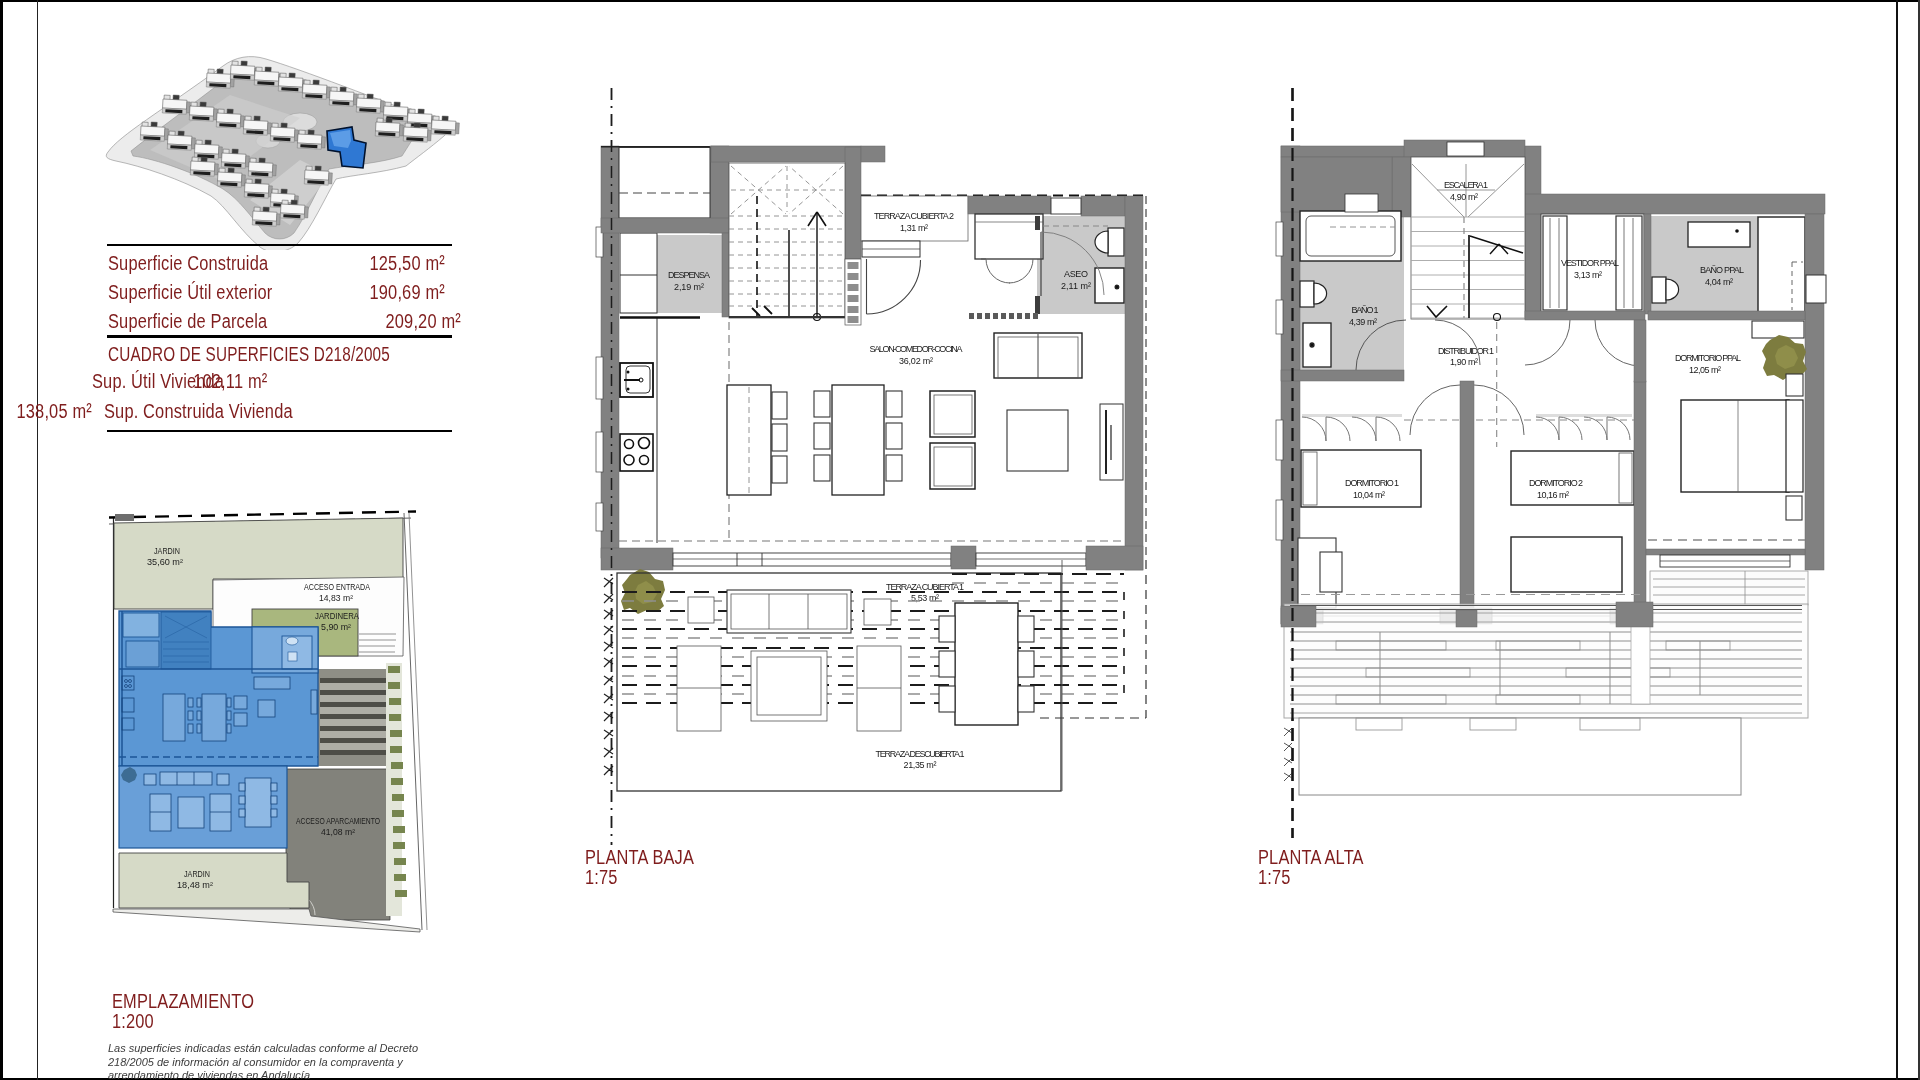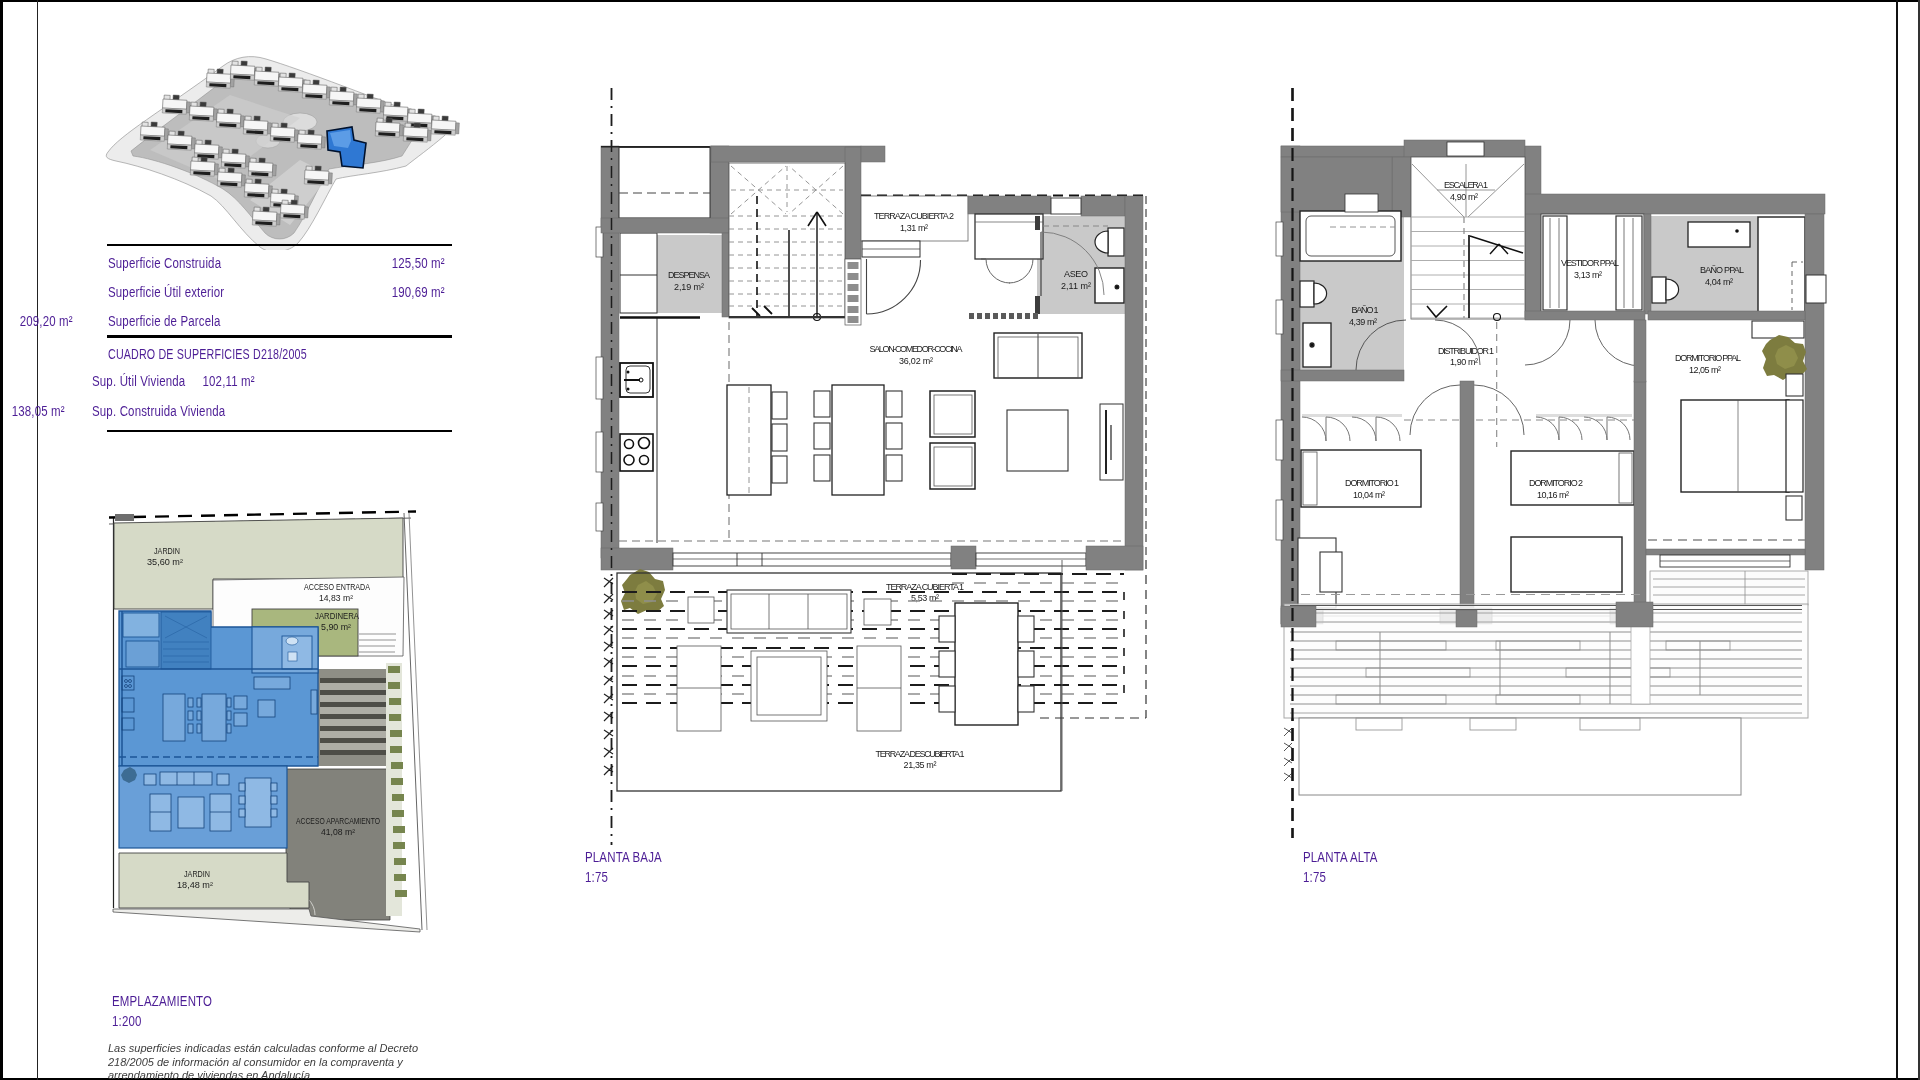--- a/index.html
+++ b/index.html
@@ -1,18 +1,18 @@
 <!DOCTYPE html>
 <html><head>
 <meta charset="utf-8">
 <style>
 html,body{margin:0;padding:0;width:1920px;height:1080px;background:#fff;overflow:hidden}
 body{font-family:"Liberation Sans",sans-serif;position:relative}
 .abs{position:absolute}
-.lbl{font-size:14px;color:#4c1d95;letter-spacing:.2px;line-height:24px;white-space:nowrap}
+.lbl{font-size:20px;color:#7f1d1d;letter-spacing:.2px;line-height:24px;white-space:nowrap}
 svg text{font-family:"Liberation Sans",sans-serif}
 .cx{display:inline-block;transform:scaleX(0.82);transform-origin:0 50%;white-space:nowrap}
 .cxr{display:inline-block;transform:scaleX(0.82);transform-origin:100% 50%;white-space:nowrap}
 </style>
 </head>
 <body>
 
 <div class="abs" style="left:0;top:0;width:1920px;height:2px;background:#000"></div>
 
 <div class="abs" style="left:0;top:1078px;width:1920px;height:2px;background:#000"></div>
@@ -27,37 +27,37 @@
 
 <div class="abs" style="left:107px;top:243.5px;width:345px;height:2px;background:#000;z-index:3"></div>
 
 <div class="abs lbl" style="left:108px;top:250.5px"><span class="cx">Superficie Construida</span></div>
 <div class="abs lbl" style="left:0;top:250.5px;width:445px;text-align:right"><span class="cxr">125,50 m²</span></div>
 
 <div class="abs lbl" style="left:108px;top:279.5px"><span class="cx">Superficie Útil exterior</span></div>
 <div class="abs lbl" style="left:0;top:279.5px;width:445px;text-align:right"><span class="cxr">190,69 m²</span></div>
 
 <div class="abs lbl" style="left:108px;top:308.5px"><span class="cx">Superficie de Parcela</span></div>
-<div class="abs lbl" style="left:8px;top:308.5px;width:445px;text-align:left"><span class="cxr">209,20 m²</span></div>
+<div class="abs lbl" style="left:16px;top:308.5px;width:445px;text-align:right"><span class="cxr">209,20 m²</span></div>
 
 <div class="abs" style="left:107px;top:335px;width:345px;height:2.5px;background:#000"></div>
 
 <div class="abs lbl" style="left:108px;top:341.5px"><span class="cx" style="transform:scaleX(0.765)">CUADRO DE SUPERFICIES D218/2005</span></div>
 
 <div class="abs lbl" style="left:92px;top:368.5px"><span class="cx">Sup. Útil Vivienda</span></div>
 <div class="abs lbl" style="left:0;top:368.5px;width:445px;text-align:center"><span class="cxr">102,11 m²</span></div>
 
-<div class="abs lbl" style="left:92px;top:398.5px"><span class="cx">Sup. Construida Vivienda</span></div>
+<div class="abs lbl" style="left:104px;top:398.5px"><span class="cx">Sup. Construida Vivienda</span></div>
 <div class="abs lbl" style="left:0;top:398.5px;width:445px;"><span class="cxr">138,05 m²</span></div>
 
 <div class="abs" style="left:107px;top:430px;width:345px;height:1.5px;background:#000"></div>
 
 <div class="abs lbl" style="left:585px;top:847px;line-height:20px"><span class="cx">PLANTA BAJA</span><br><span class="cx">1:75</span></div>
 
-<div class="abs lbl" style="left:1303px;top:847px;line-height:20px"><span class="cx">PLANTA ALTA</span><br><span class="cx">1:75</span></div>
+<div class="abs lbl" style="left:1258px;top:847px;line-height:20px"><span class="cx">PLANTA ALTA</span><br><span class="cx">1:75</span></div>
 
 <div class="abs lbl" style="left:112px;top:991px;line-height:20px"><span class="cx">EMPLAZAMIENTO</span><br><span class="cx">1:200</span></div>
 
 <div class="abs" style="left:108px;top:1042px;width:340px;font-size:11px;font-style:italic;color:#3c3c3c;line-height:13.6px">Las superficies indicadas están calculadas conforme al Decreto 218/2005 de información al consumidor en la compraventa y arrendamiento de viviendas en Andalucía</div>
 
 <svg class="abs" style="left:100px;top:50px" width="360" height="200" viewBox="100 50 360 200">
 
   <path d="M108,152 C120,135 160,112 223,66 C235,57 250,54 266,59 C300,69 380,100 440,123 C449,127 449,132 444,136 C430,148 416,158 406,166 C381,173 352,175 336,179 C326,196 311,229 298,243 C288,253 270,255 260,247 C240,231 226,206 211,196 C181,179 141,166 116,161 C107,159 104,157 108,152 Z" fill="#ececec" stroke="#9a9a9a" stroke-width="0.7"></path>
 
   <path d="M131,151 C160,128 200,99 228,77 C240,68 252,68 268,73 C300,83 372,108 421,126 L402,156 C381,163 352,165 329,169 C319,186 306,216 294,233 C286,241 273,241 265,233 C251,217 239,199 223,189 C196,173 156,159 133,156 Z" fill="#bdbdbd" stroke="#8a8a8a" stroke-width="0.5"></path>

